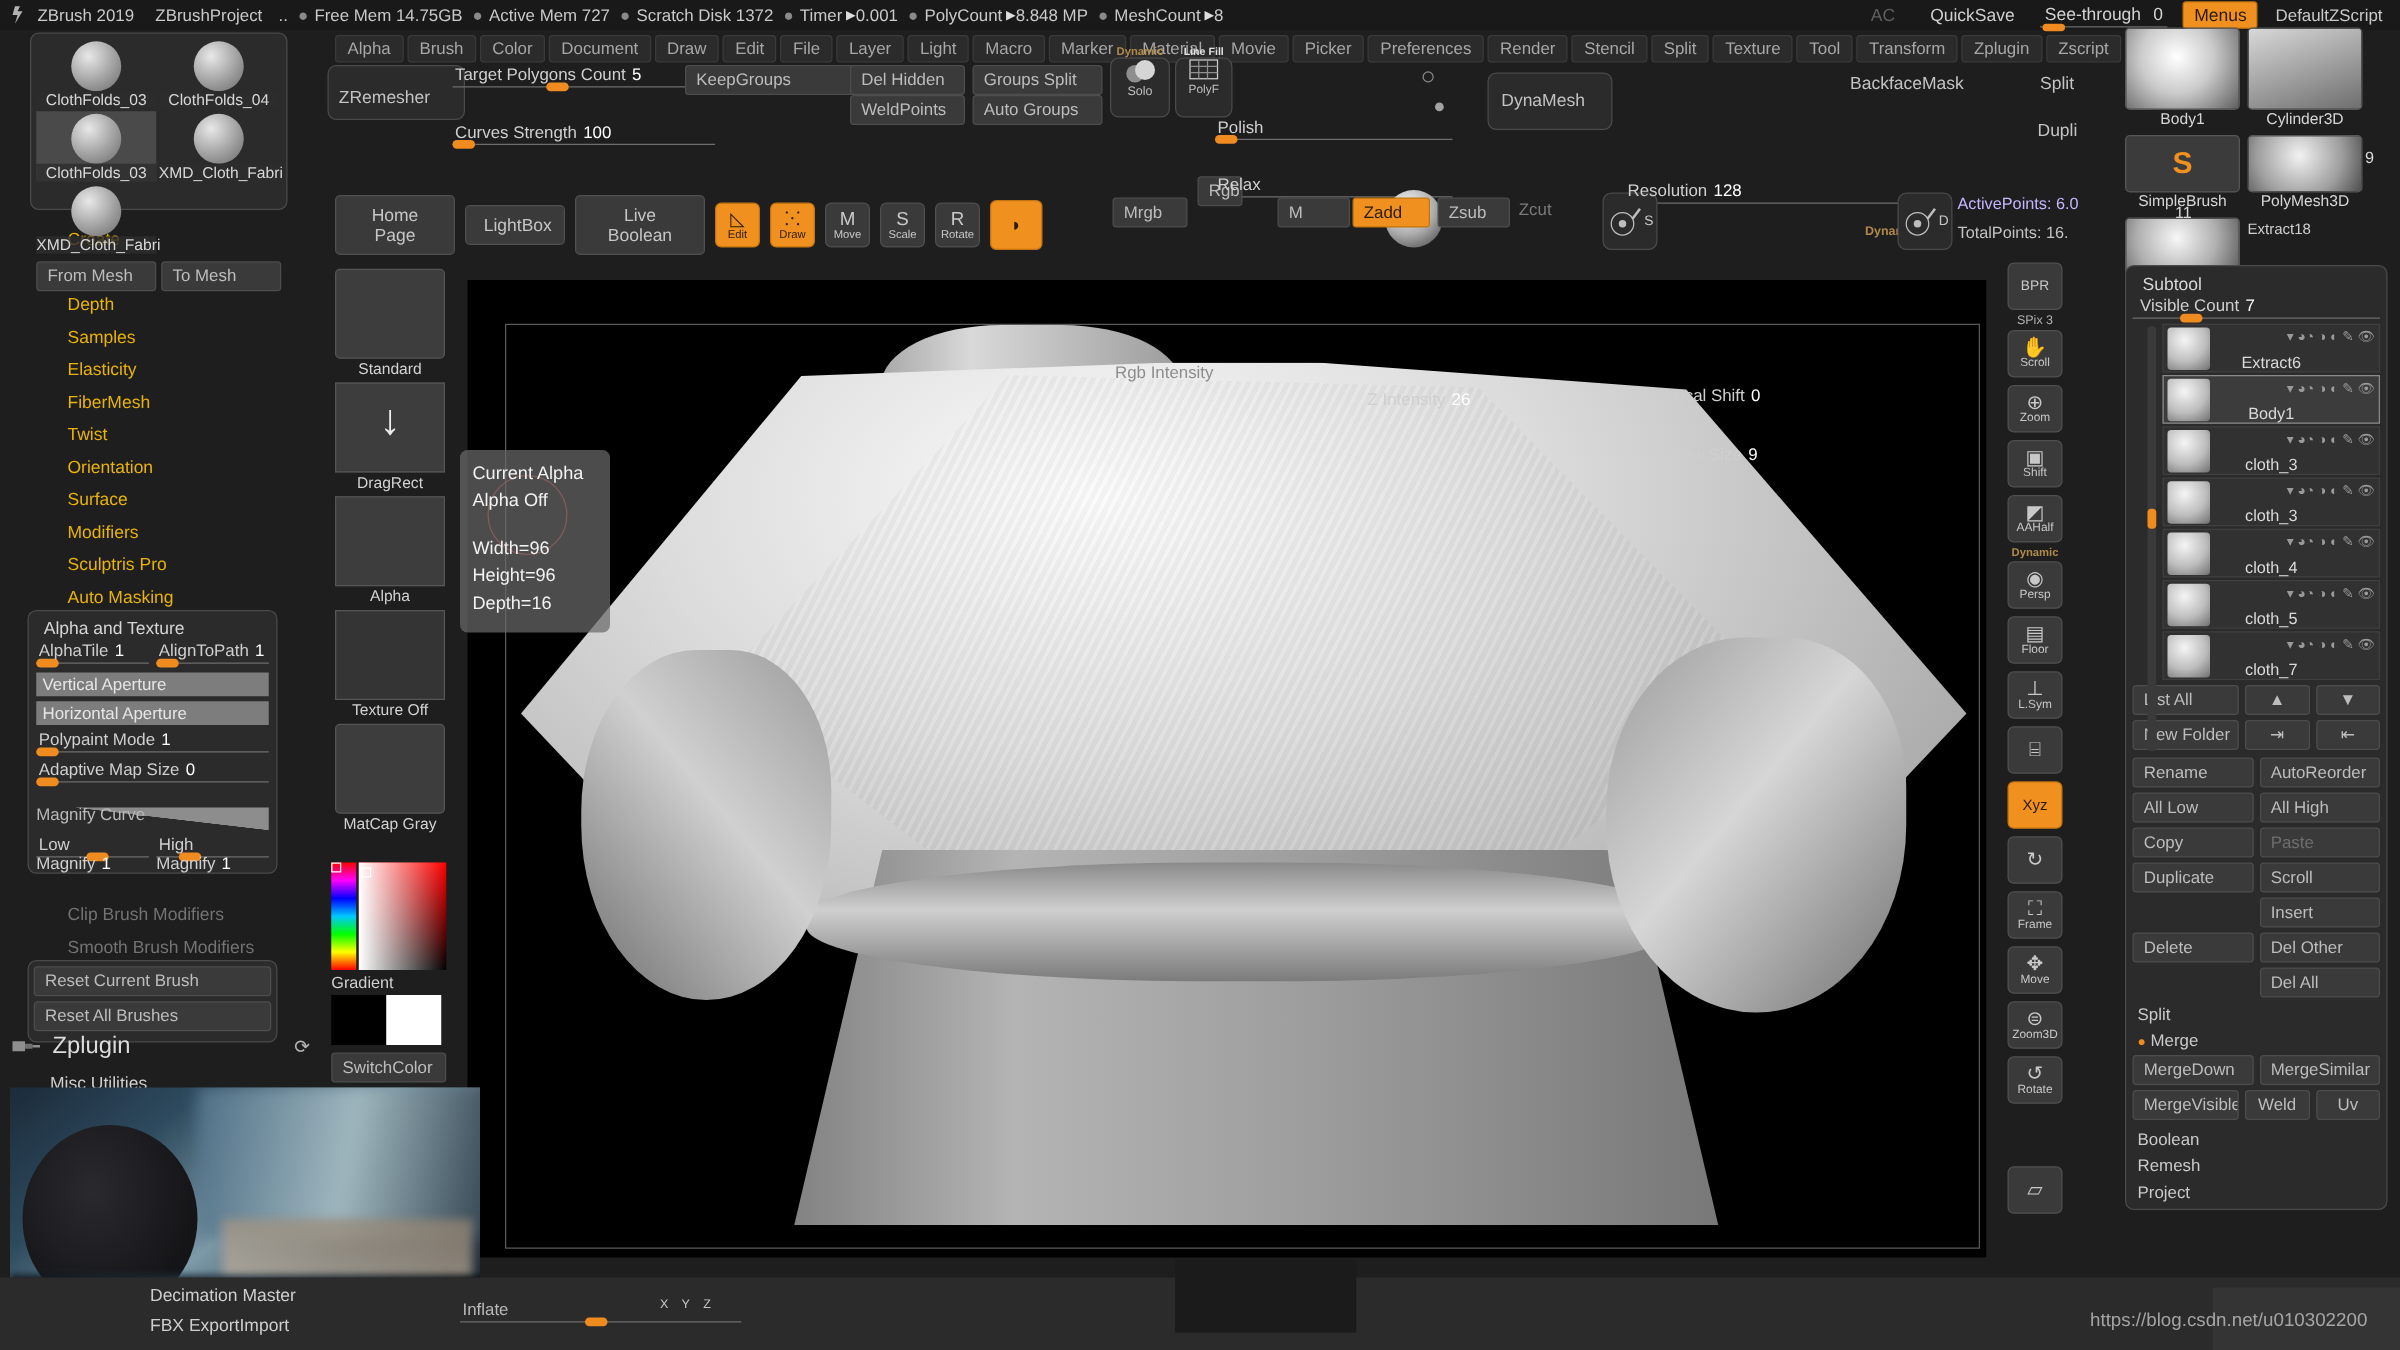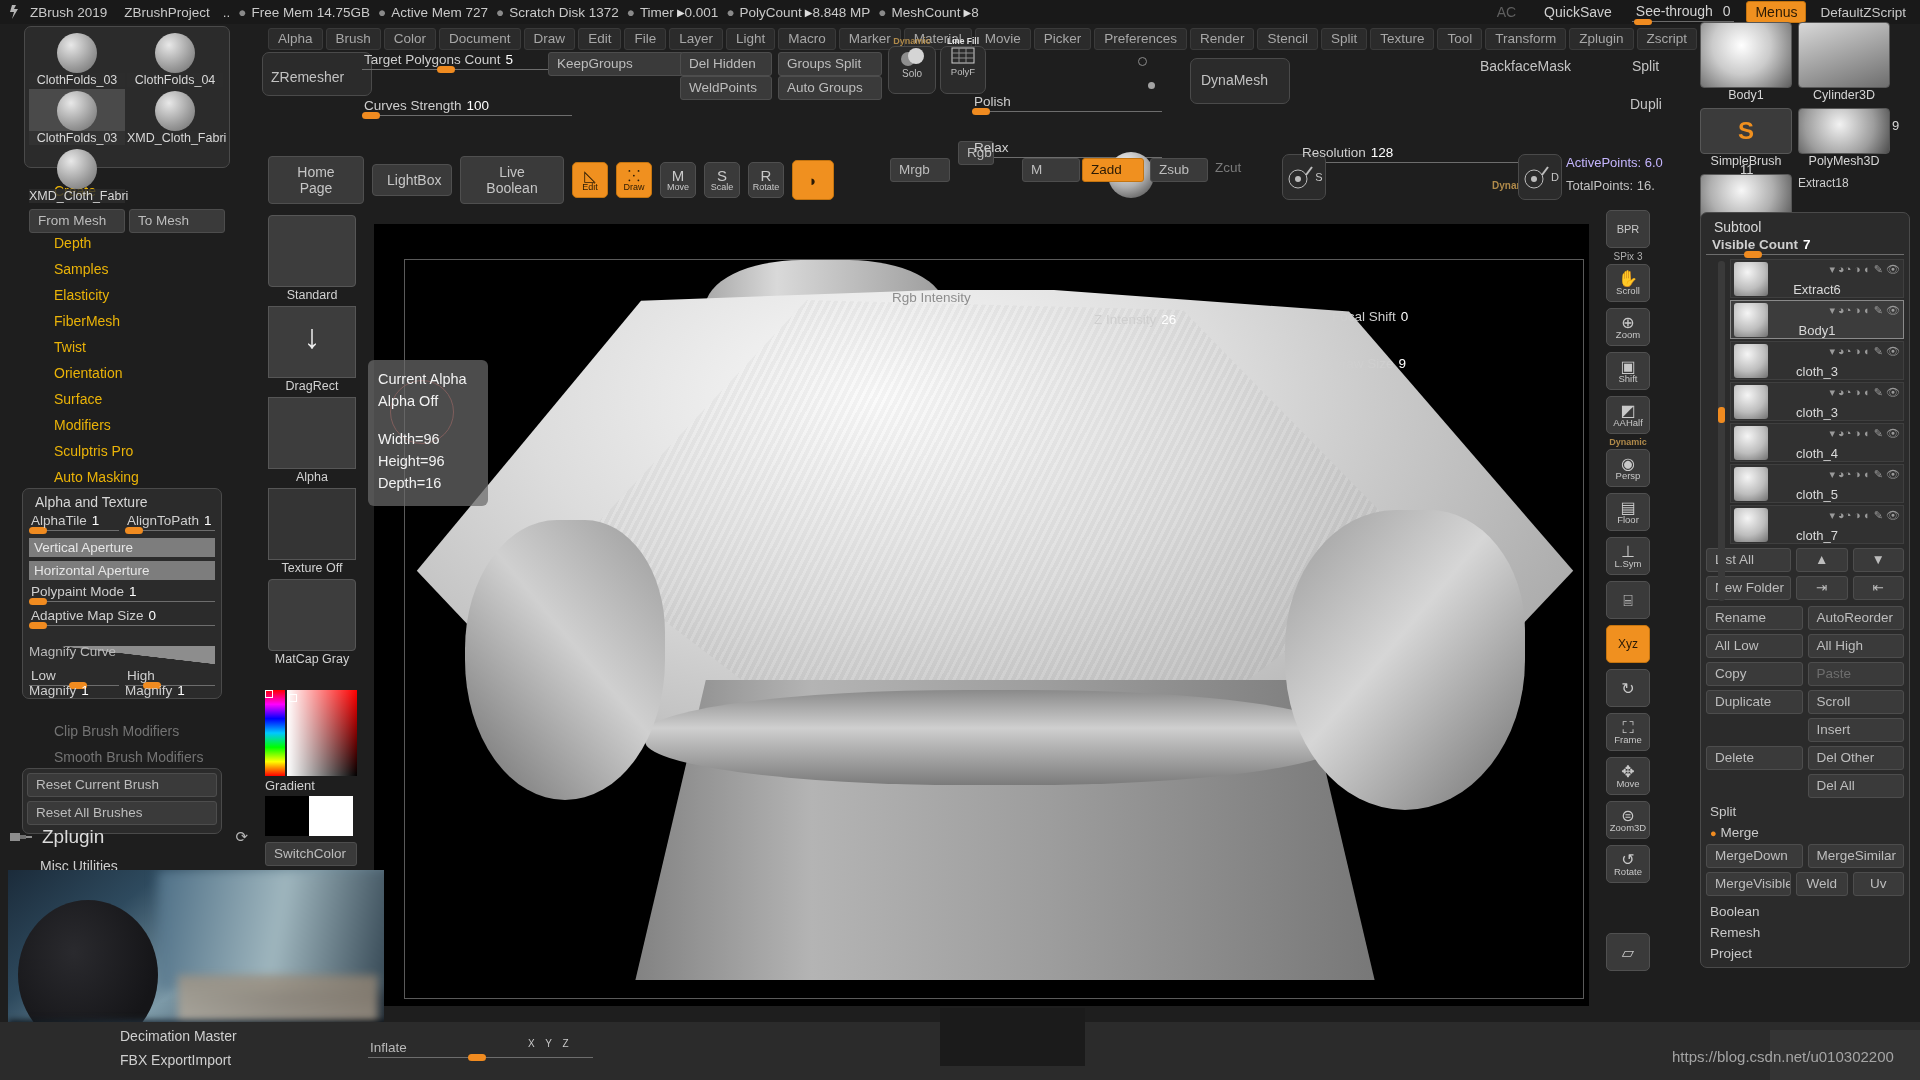--- a/index.html
+++ b/index.html
@@ -697,21 +697,21 @@
     <div style="padding-top:2px;">
       <div style="font-size:12px;color:#cfcfcf;">Extract18</div>
     </div>
   </div>
 </div>
 <div class="abs" style="left:1740px; top:162px; font-size:13px; color:#d8d8d8;">11</div>
 <div class="abs" style="left:1892px; top:118px; font-size:13px; color:#d8d8d8;">9</div>
 
 <div id="subtool" class="abs panel">
   <div class="hdr">Subtool</div>
-  <div class="slider" style="padding-left:4px;font-weight:bold;">
+  <div class="slider" style="padding-left:4px;">
     <span class="lbl"><span>Visible Count</span><span class="val">7</span></span>
     <span class="track"></span>
     <span class="knob" style="left:38px"></span>
   </div>
 
   <div class="st-list">
     <div class="st-scroll">
         <div class="thumb2"></div>
       </div>
     <div style="margin-left:12px;">

